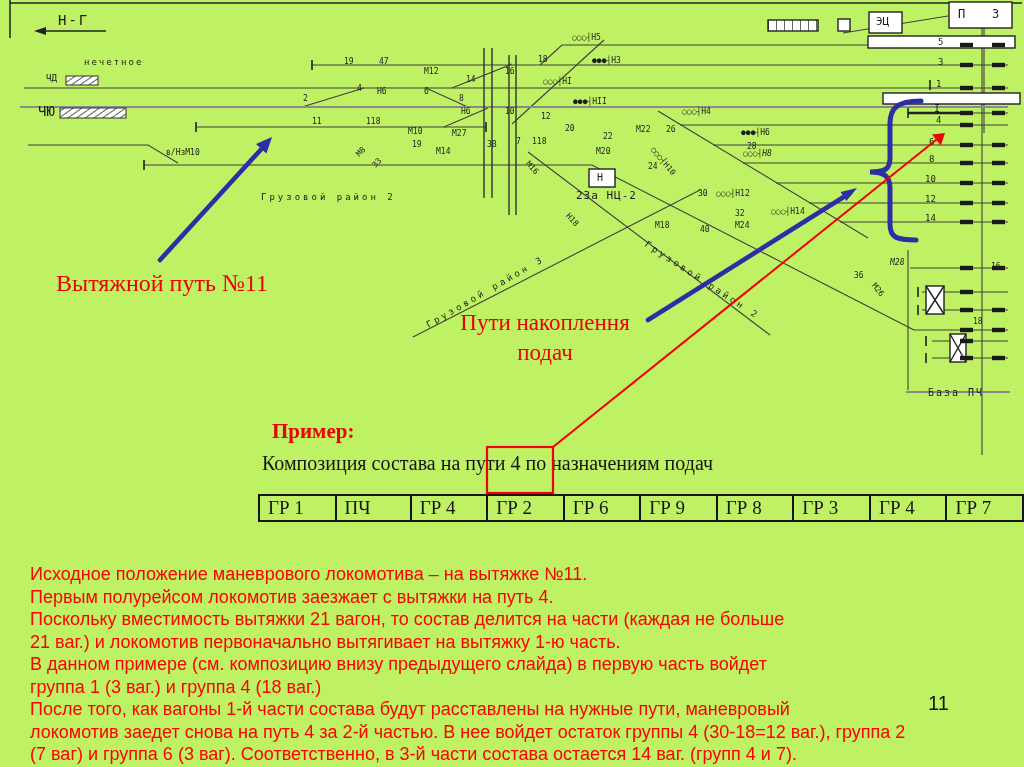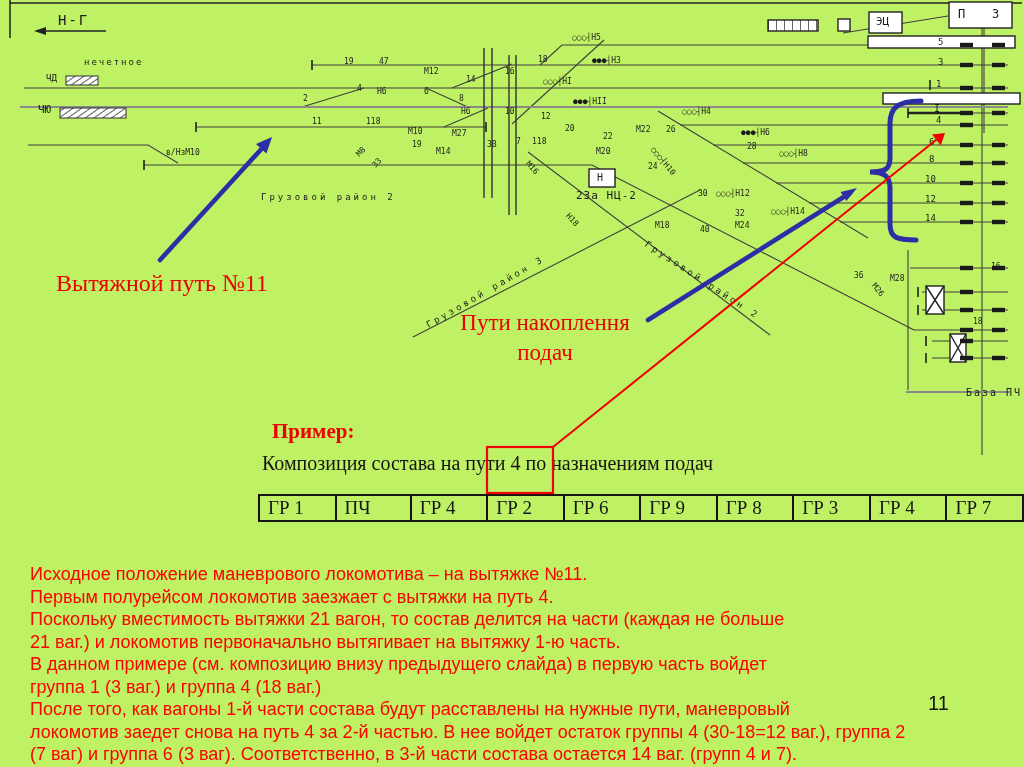--- a/index.html
+++ b/index.html
@@ -142,21 +142,21 @@
         <rect x="960" y="338.8" width="13" height="4.4"></rect>
         <rect x="960" y="355.8" width="13" height="4.4"></rect>
         <rect x="992" y="355.8" width="13" height="4.4"></rect>
       </g>
   </svg>
 
   <div id="diagram-labels">
       <span class="dlab" style="left: 58px; top: 13px; font-size: 14px; letter-spacing: 2px;">Н-Г</span>
       <span class="dlab" style="left: 84px; top: 58px; font-size: 9px; letter-spacing: 2px;">нечетное</span>
       <span class="dlab" style="left: 46px; top: 74px; font-size: 9px;">ЧД</span>
-      <span class="dlab" style="left: 38px; top: 104px; font-size: 11px;">ЧЮ</span>
+      <span class="dlab" style="left: 38px; top: 104px; font-size: 14px;">ЧЮ</span>
       <span class="dlab" style="left: 344px; top: 58px;">19</span>
       <span class="dlab" style="left: 379px; top: 58px;">47</span>
       <span class="dlab" style="left: 424px; top: 68px;">М12</span>
       <span class="dlab" style="left: 466px; top: 76px;">14</span>
       <span class="dlab" style="left: 505px; top: 68px;">16</span>
       <span class="dlab" style="left: 538px; top: 56px;">18</span>
       <span class="dlab" style="left: 303px; top: 95px;">2</span>
       <span class="dlab" style="left: 357px; top: 85px;">4</span>
       <span class="dlab" style="left: 377px; top: 88px;">Н6</span>
       <span class="dlab" style="left: 424px; top: 88px;">6</span>
@@ -193,44 +193,44 @@
       <span class="dlab" style="left: 735px; top: 222px;">М24</span>
       <span class="dlab" style="left: 648px; top: 163px;">24</span>
       <span class="dlab" style="left: 655px; top: 146px; transform: rotate(50deg); transform-origin: left top;">○○○┤Н10</span>
       <span class="dlab" style="left: 572px; top: 34px;">○○○┤Н5</span>
       <span class="dlab" style="left: 592px; top: 57px;">●●●┤Н3</span>
       <span class="dlab" style="left: 543px; top: 78px;">○○○┤НI</span>
       <span class="dlab" style="left: 573px; top: 98px;">●●●┤НII</span>
       <span class="dlab" style="left: 682px; top: 108px;">○○○┤Н4</span>
       <span class="dlab" style="left: 741px; top: 129px;">●●●┤Н6</span>
       <span class="dlab" style="left: 747px; top: 143px;">28</span>
-      <span class="dlab" style="left: 779px; top: 150px;">○○○┤Н8</span>
+      <span class="dlab" style="left: 743px; top: 150px; font-style: italic;">○○○┤Н8</span>
       <span class="dlab" style="left: 698px; top: 190px;">30</span>
       <span class="dlab" style="left: 716px; top: 190px;">○○○┤Н12</span>
       <span class="dlab" style="left: 735px; top: 210px;">32</span>
       <span class="dlab" style="left: 771px; top: 208px;">○○○┤Н14</span>
       <span class="dlab" style="left: 876px; top: 16px; font-size: 11px;">ЭЦ</span>
       <span class="dlab" style="left: 958px; top: 8px; font-size: 12px;">П</span>
       <span class="dlab" style="left: 992px; top: 8px; font-size: 12px;">З</span>
       <span class="dlab" style="left: 938px; top: 38px; font-size: 9px;">5</span>
       <span class="dlab" style="left: 938px; top: 58px; font-size: 9px;">3</span>
       <span class="dlab" style="left: 936px; top: 80px; font-size: 9px;">1</span>
       <span class="dlab" style="left: 934px; top: 104px; font-size: 10px;">I</span>
       <span class="dlab" style="left: 936px; top: 116px; font-size: 9px;">4</span>
       <span class="dlab" style="left: 929px; top: 138px; font-size: 9px;">6</span>
       <span class="dlab" style="left: 929px; top: 155px; font-size: 9px;">8</span>
       <span class="dlab" style="left: 925px; top: 175px; font-size: 9px;">10</span>
       <span class="dlab" style="left: 925px; top: 195px; font-size: 9px;">12</span>
       <span class="dlab" style="left: 925px; top: 214px; font-size: 9px;">14</span>
-      <span class="dlab" style="left: 890px; top: 275px;">М28</span>
+      <span class="dlab" style="left: 890px; top: 259px; font-style: italic;">М28</span>
       <span class="dlab" style="left: 854px; top: 272px;">36</span>
       <span class="dlab" style="left: 876px; top: 282px; transform: rotate(50deg); transform-origin: left top;">М26</span>
       <span class="dlab" style="left: 991px; top: 263px;">16</span>
       <span class="dlab" style="left: 973px; top: 318px;">18</span>
-      <span class="dlab" style="left: 928px; top: 388px; font-size: 10px; letter-spacing: 2px; margin-left: 38px;">База ПЧ</span>
+      <span class="dlab" style="left: 928px; top: 388px; font-size: 10px; letter-spacing: 2px;">База ПЧ</span>
     </div>
 
   <svg class="layer" width="1024" height="767" viewBox="0 0 1024 767" style="z-index:5">
     <g>
       <line x1="160" y1="260" x2="266" y2="144" stroke="#2d2da6" stroke-width="4.6" stroke-linecap="round"></line>
       <polygon points="272,137 266.4,153.5 256,144.1" fill="#2d2da6"></polygon>
     </g>
     <g>
       <line x1="648" y1="320" x2="850" y2="193" stroke="#2d2da6" stroke-width="4.6" stroke-linecap="round"></line>
       <polygon points="857,188 846.4,201.1 840.6,191.9" fill="#2d2da6"></polygon>

